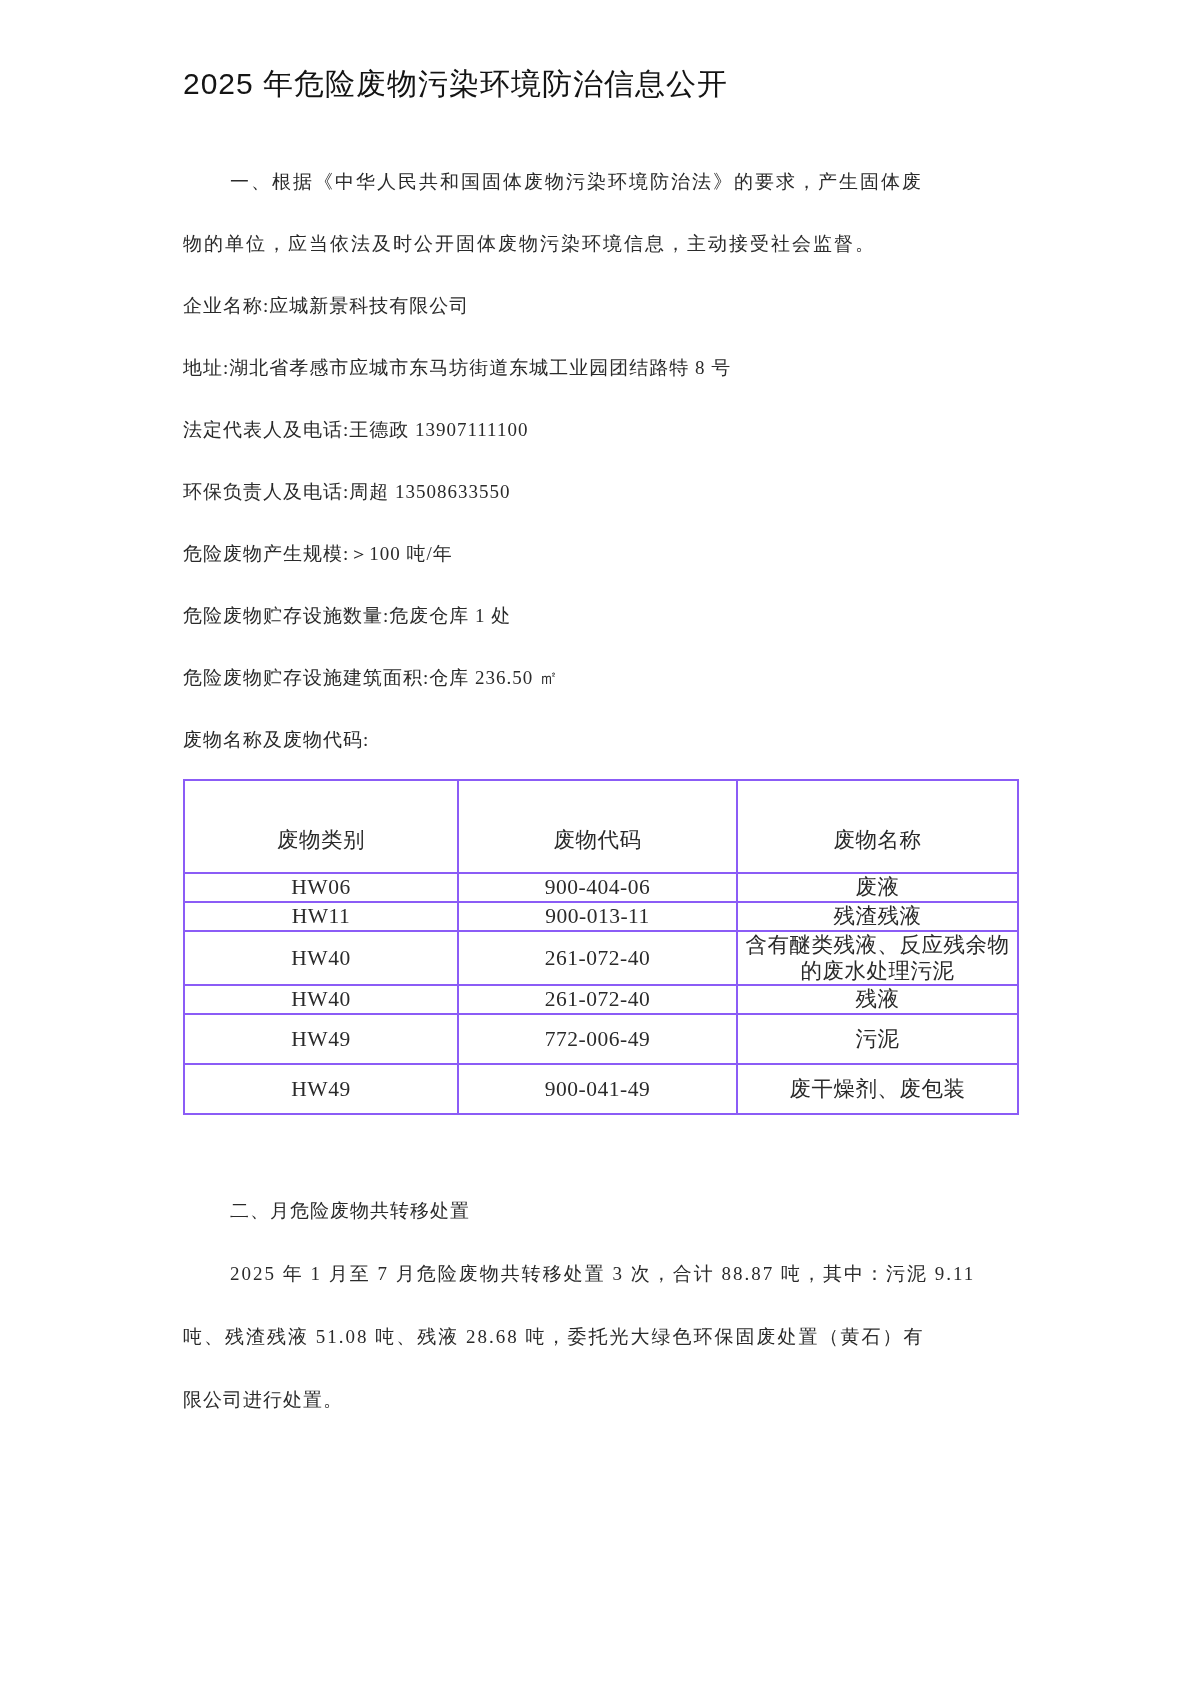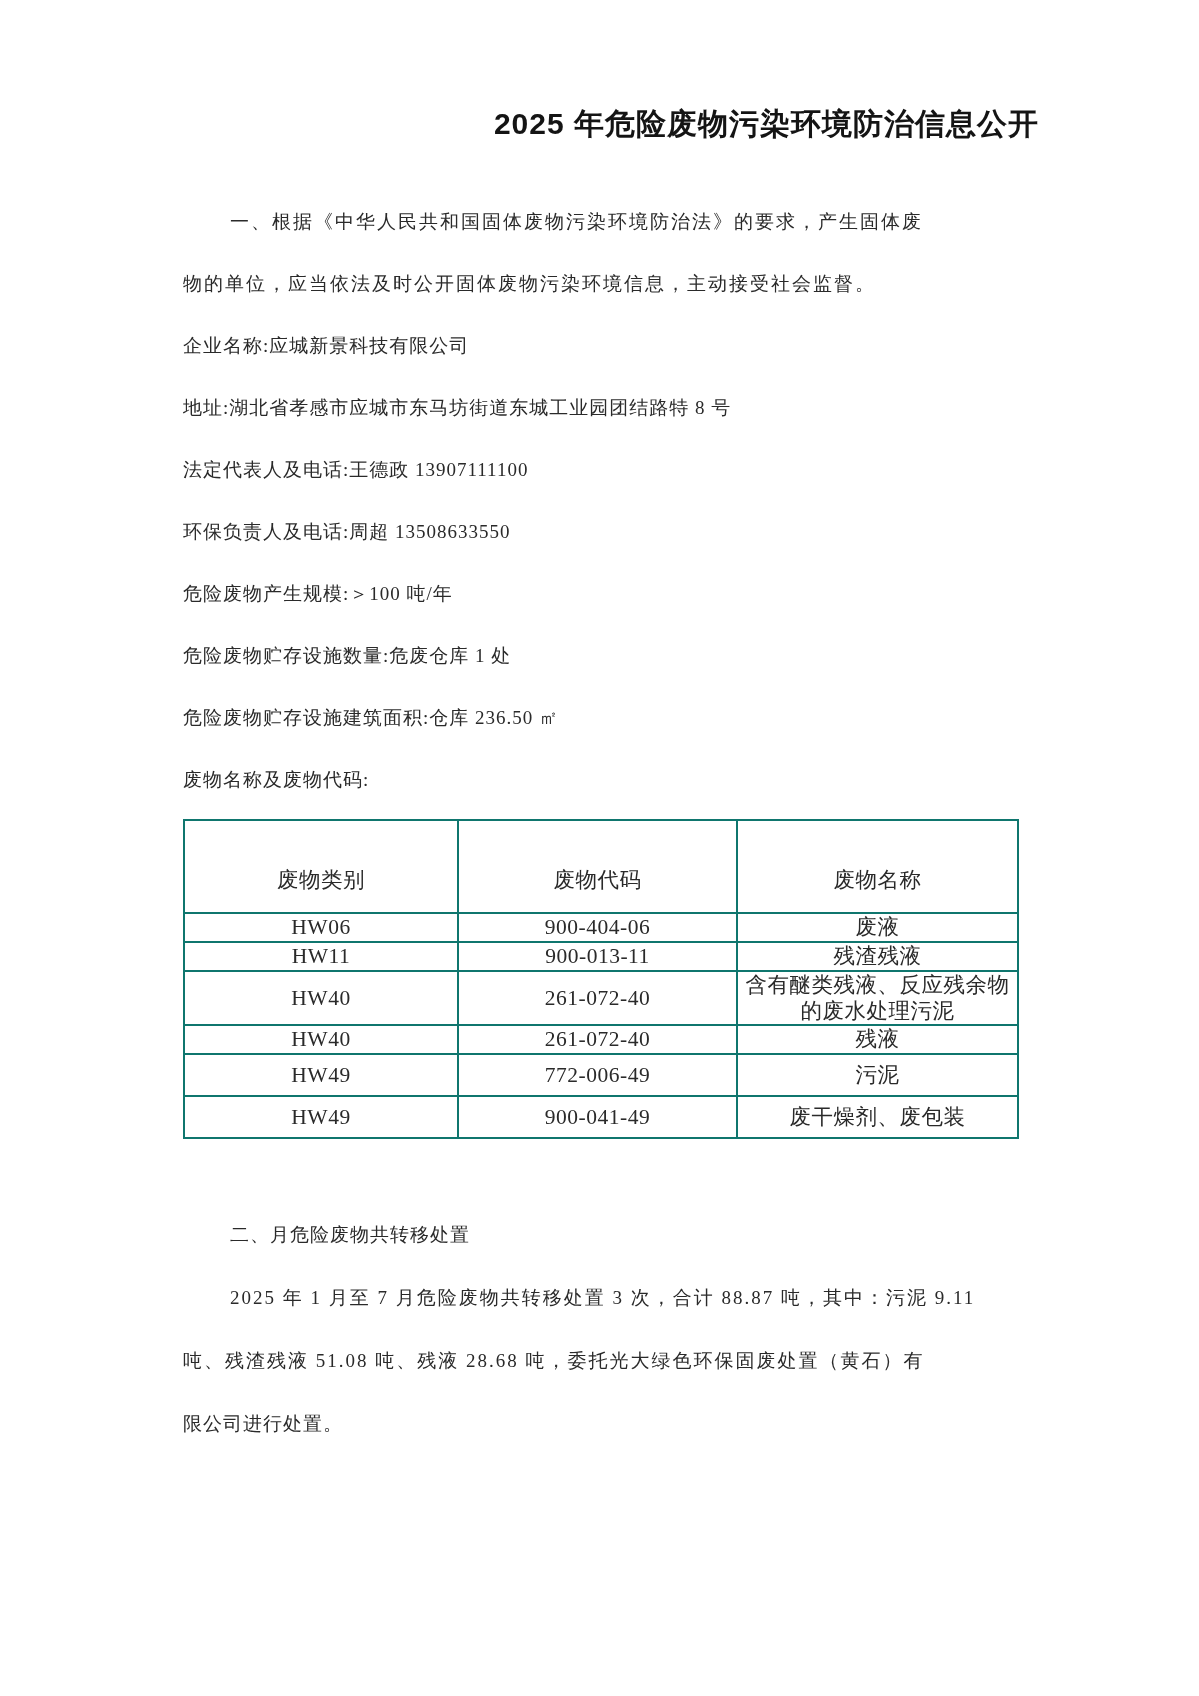--- a/index.html
+++ b/index.html
@@ -12,24 +12,24 @@
   }
   .page {
     position:relative;
     width:1199px; height:1696px;
     background:#ffffff;
   }
   .content {
     padding:0 160px 0 183px;
   }
   .doc-title {
-    padding-top:106px;
-    text-align:right;
+    padding-top:66px;
+    text-align:left;
     font-family:"Liberation Sans","DejaVu Sans",sans-serif;
-    font-weight:700;
+    font-weight:400;
     font-size:30px;
     line-height:36px;
     color:#141414;
     letter-spacing:1px;
     white-space:nowrap;
   }
   .body-lines { margin-top:49px; }
   .bline {
     font-size:19px;
     line-height:62px;
@@ -40,39 +40,39 @@
   .indent { padding-left:47px; }
 
   table.waste-table {
     margin-top:8px;
     width:834px;
     border-collapse:collapse;
     table-layout:fixed;
   }
   table.waste-table th,
   table.waste-table td {
-    border:2px solid #0f766e;
+    border:2px solid #8b5cf6;
     text-align:center;
     vertical-align:middle;
     font-weight:normal;
     font-size:21.5px;
     color:#2a2a2a;
     letter-spacing:0.5px;
     overflow:hidden;
   }
   table.waste-table col.c1 { width:274px; }
   table.waste-table col.c2 { width:279px; }
   table.waste-table col.c3 { width:281px; }
   table.waste-table th {
     height:93px;
     padding-top:26px;
   }
   table.waste-table td { height:29px; line-height:25px; }
   table.waste-table tr.tall td { height:54px; line-height:26px; padding:0 2px; }
-  table.waste-table tr.last td { height:42px; }
+  table.waste-table tr.last td { height:50px; }
 
   .section2 { margin-top:64px; }
   .section2 .bline { line-height:63px; }
 </style>
 </head>
 <body>
 
 <div class="page">
   <div class="content">
 

